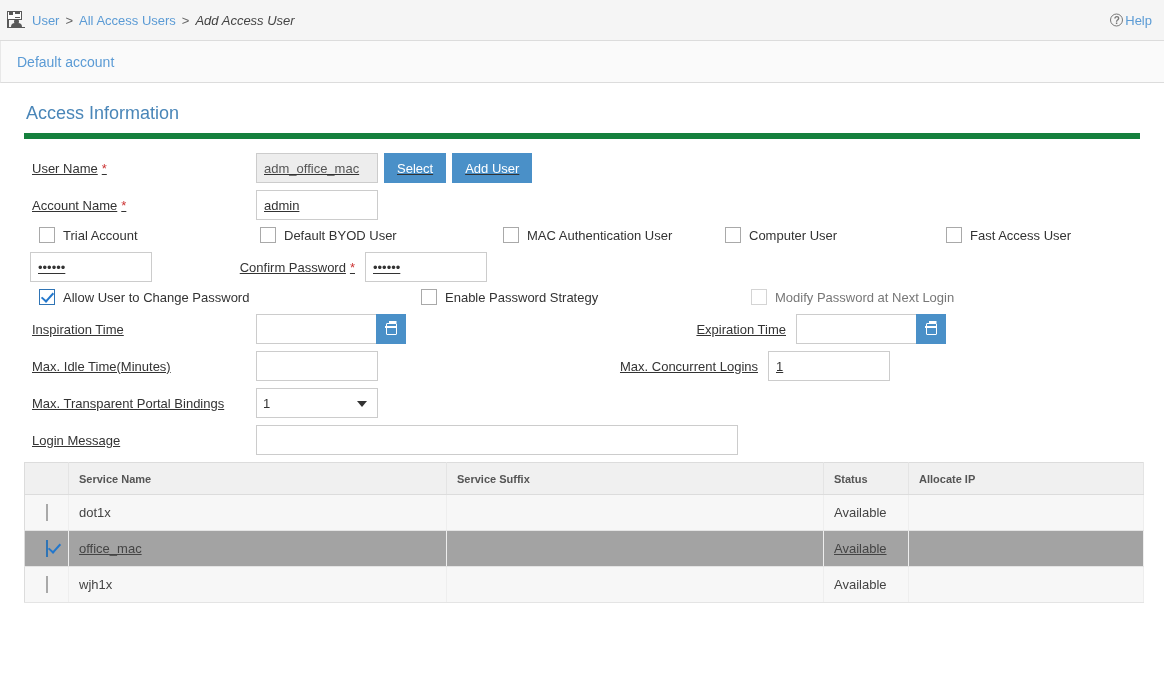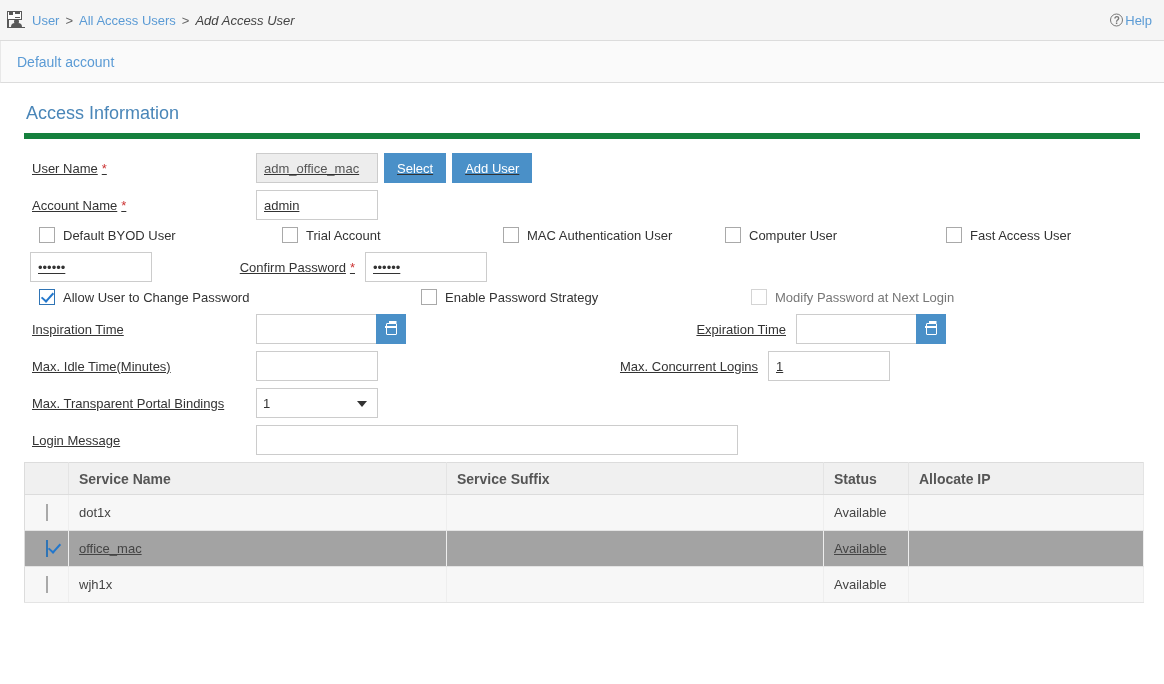--- a/index.html
+++ b/index.html
@@ -190,21 +190,21 @@
     width: 1120px;
     border: 1px solid #dcdcdc;
     border-collapse: collapse;
     table-layout: fixed;
   }
   .tbl th {
     background: #f0f0f0;
     border-bottom: 1px solid #dcdcdc;
     border-right: 1px solid #e4e4e4;
     text-align: left;
-    font-size: 14px;
+    font-size: 11px;
     font-weight: bold;
     color: #555;
     height: 32px;
     padding: 0 10px;
   }
   .tbl th.cbcol, .tbl td.cbcol { width: 44px; padding: 0; text-align: center; }
   .tbl td {
     border-bottom: 1px solid #e4e4e4;
     border-right: 1px solid #eeeeee;
     height: 36px;
@@ -261,27 +261,27 @@
       <button class="btn">Select</button>
       <button class="btn">Add User</button>
     </div>
 
     <div class="row">
       <span class="lbl c-label"><span>Account Name</span><span class="req">*</span></span>
       <input class="txt" type="text" value="admin" style="">
     </div>
 
     <div class="cbrow">
+      <div class="cb-item" style="width:221px">
+        <span class="cb"></span>
+        <span class="cb-lbl">Trial Account</span>
+      </div>
       <div class="cb-item" style="width:243px">
         <span class="cb"></span>
         <span class="cb-lbl">Default BYOD User</span>
-      </div>
-      <div class="cb-item" style="width:221px">
-        <span class="cb"></span>
-        <span class="cb-lbl">Trial Account</span>
       </div>
       <div class="cb-item" style="width:222px">
         <span class="cb"></span>
         <span class="cb-lbl">MAC Authentication User</span>
       </div>
       <div class="cb-item" style="width:221px">
         <span class="cb"></span>
         <span class="cb-lbl">Computer User</span>
       </div>
       <div class="cb-item">

